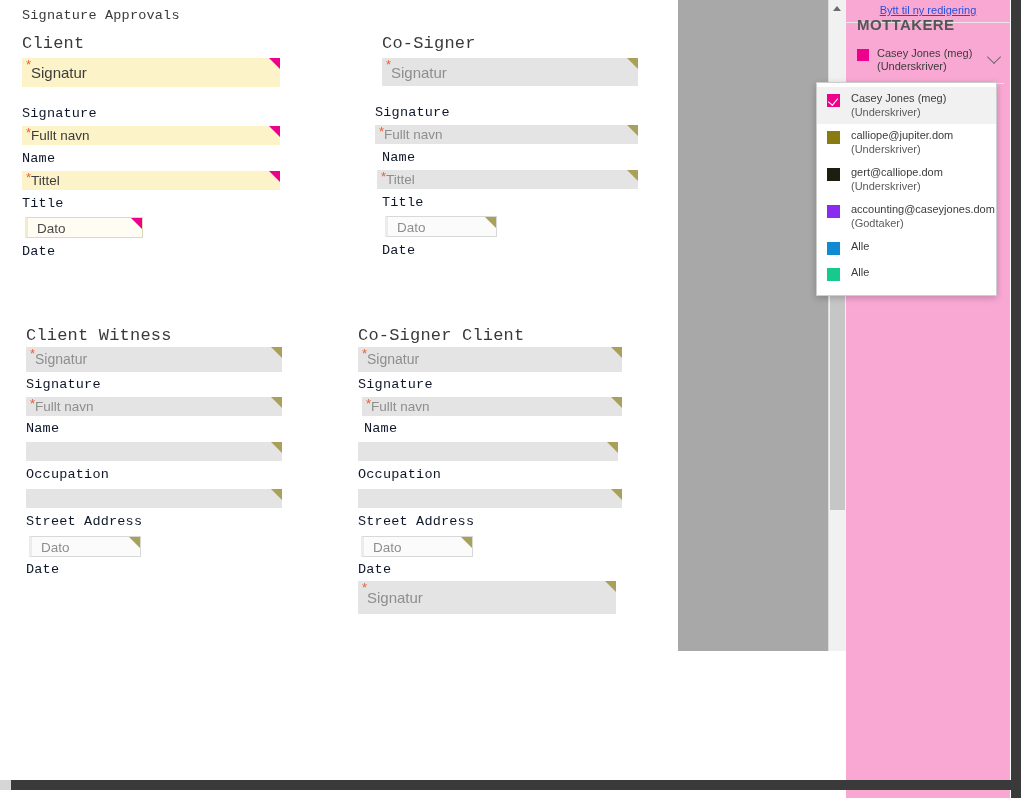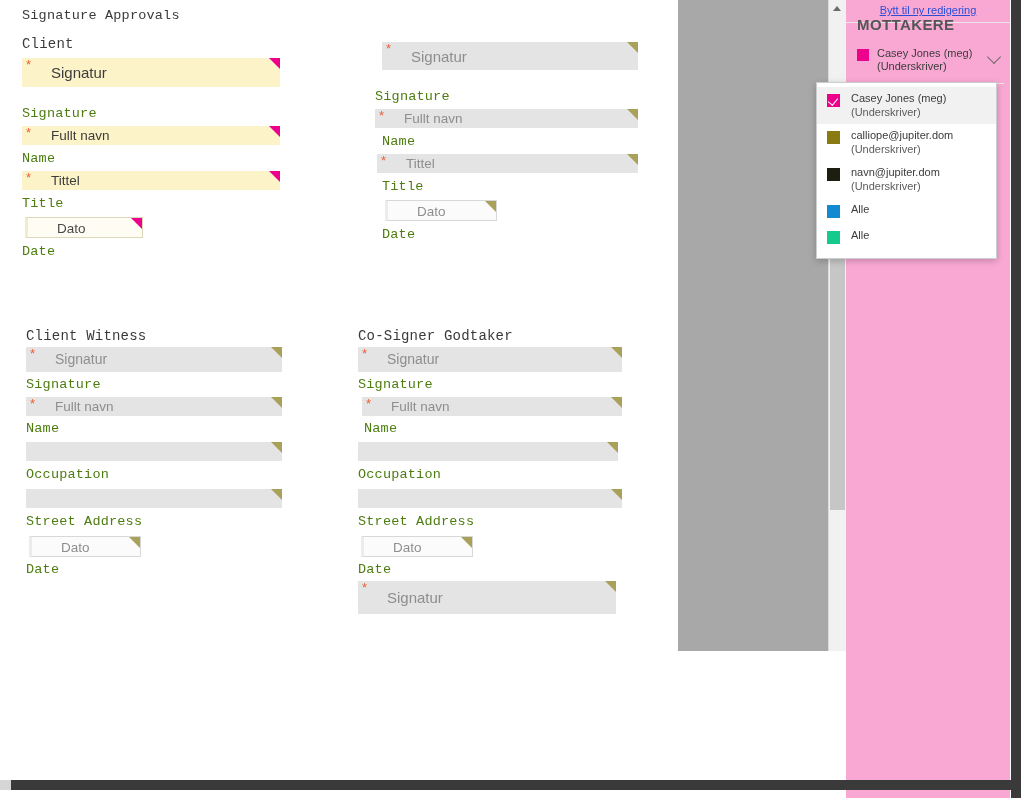--- a/index.html
+++ b/index.html
@@ -35,49 +35,48 @@
   }
 
   .col { position: absolute; top: 0; }
   .col-left  { left: 22px;  width: 300px; }
   .col-right { left: 358px; width: 300px; }
 
   .grp { position: absolute; }
 
   .sec-label {
     font-family: "Liberation Mono", monospace;
-    font-size: 14px;
+    font-size: 17px;
     color: #3a3a3a;
     letter-spacing: 0.2px;
     white-space: nowrap;
     line-height: 16px;
   }
   .fld-label {
     font-family: "Liberation Mono", monospace;
     font-size: 13.5px;
-    color: #4d7c0f;
+    color: #0f172a;
     letter-spacing: 0.2px;
     white-space: nowrap;
     line-height: 16px;
   }
 
   
   .fld {
     position: relative;
     box-sizing: border-box;
     display: block;
     cursor: pointer;
   }
   .fld .ph {
     position: absolute;
     left: 9px;
     font-size: 13.5px;
     font-family: "Liberation Sans", sans-serif;
     white-space: nowrap;
-    margin-left: 20px;
   }
   .fld .req {
     position: absolute;
     left: 4px;
     top: 0px;
     font-size: 13px;
     line-height: 13px;
     color: #e8623a;
     font-family: "Liberation Sans", sans-serif;
   }
@@ -375,20 +374,21 @@
         <span class="ph" style="top:3px;">Dato</span>
         <span class="tri"></span>
       </div>
       <div class="fld-label" style="margin-top:5px;">Date</div>
     </div>
   </div>
 
   <div class="col col-right">
 
     <div class="grp" style="top:36px; left:24px; width:256px;">
+      <div class="sec-label">Co-Signer</div>
 
       <div class="fld g" style="margin-top:6px; height:28px;">
         <span class="req">*</span>
         <span class="ph" style="top:6px; font-size:15px;">Signatur</span>
         <span class="tri"></span>
       </div>
       <div class="fld-label" style="margin-top:19px; margin-left:-7px;">Signature</div>
 
       <div class="fld g" style="margin-top:4px; height:19px; margin-left:-7px;">
         <span class="req">*</span>
@@ -405,21 +405,21 @@
       <div class="fld-label" style="margin-top:6px;">Title</div>
 
       <div class="fld dg" style="margin-top:5px; height:21px; width:112px; margin-left:3px;">
         <span class="ph" style="top:3px;">Dato</span>
         <span class="tri"></span>
       </div>
       <div class="fld-label" style="margin-top:6px;">Date</div>
     </div>
 
     <div class="grp" style="top:328px; left:0px; width:264px;">
-      <div class="sec-label">Co-Signer Godtaker</div>
+      <div class="sec-label">Co-Signer Client</div>
 
       <div class="fld g" style="margin-top:3px; height:25px;">
         <span class="req">*</span>
         <span class="ph" style="top:4px; font-size:14px;">Signatur</span>
         <span class="tri"></span>
       </div>
       <div class="fld-label" style="margin-top:5px;">Signature</div>
 
       <div class="fld g" style="margin-top:4px; height:19px; margin-left:4px; width:260px;">
         <span class="req">*</span>
@@ -490,22 +490,27 @@
       <span class="lbl">Casey Jones (meg)</span>
       <span class="sub">(Underskriver)</span>
     </div>
     <div class="dd-item">
       <span class="sw" style="background: rgb(138, 122, 18);"></span>
       <span class="lbl">calliope@jupiter.dom</span>
       <span class="sub">(Underskriver)</span>
     </div>
     <div class="dd-item">
       <span class="sw" style="background: rgb(29, 29, 16);"></span>
-      <span class="lbl">navn@jupiter.dom</span>
+      <span class="lbl">gert@calliope.dom</span>
       <span class="sub">(Underskriver)</span>
+    </div>
+    <div class="dd-item">
+      <span class="sw" style="background: rgb(140, 43, 240);"></span>
+      <span class="lbl">accounting@caseyjones.dom</span>
+      <span class="sub">(Godtaker)</span>
     </div>
     <div class="dd-item">
       <span class="sw" style="background: rgb(16, 138, 208);"></span>
       <span class="lbl">Alle</span>
     </div>
     <div class="dd-item">
       <span class="sw" style="background: rgb(22, 201, 141);"></span>
       <span class="lbl">Alle</span>
     </div>
   </div>

